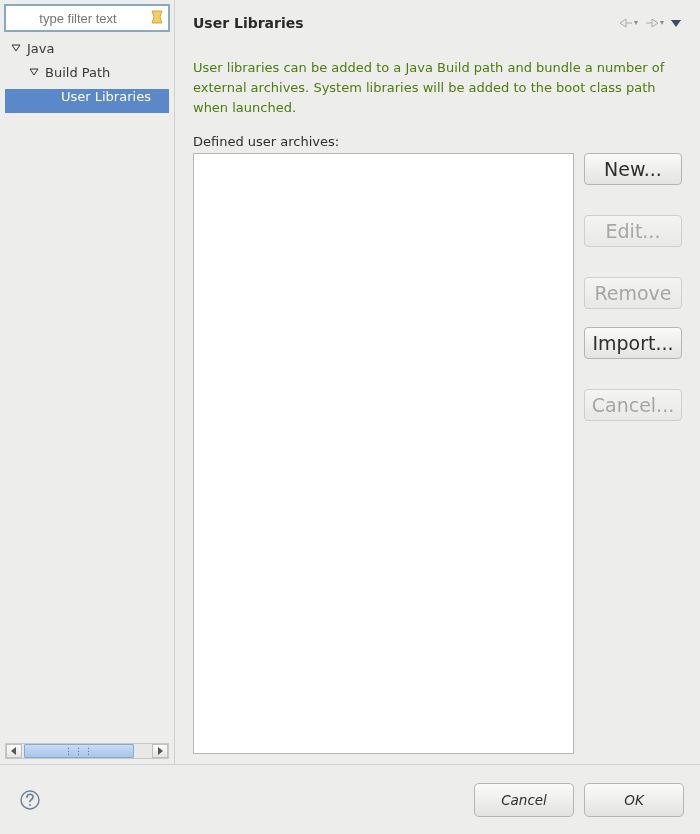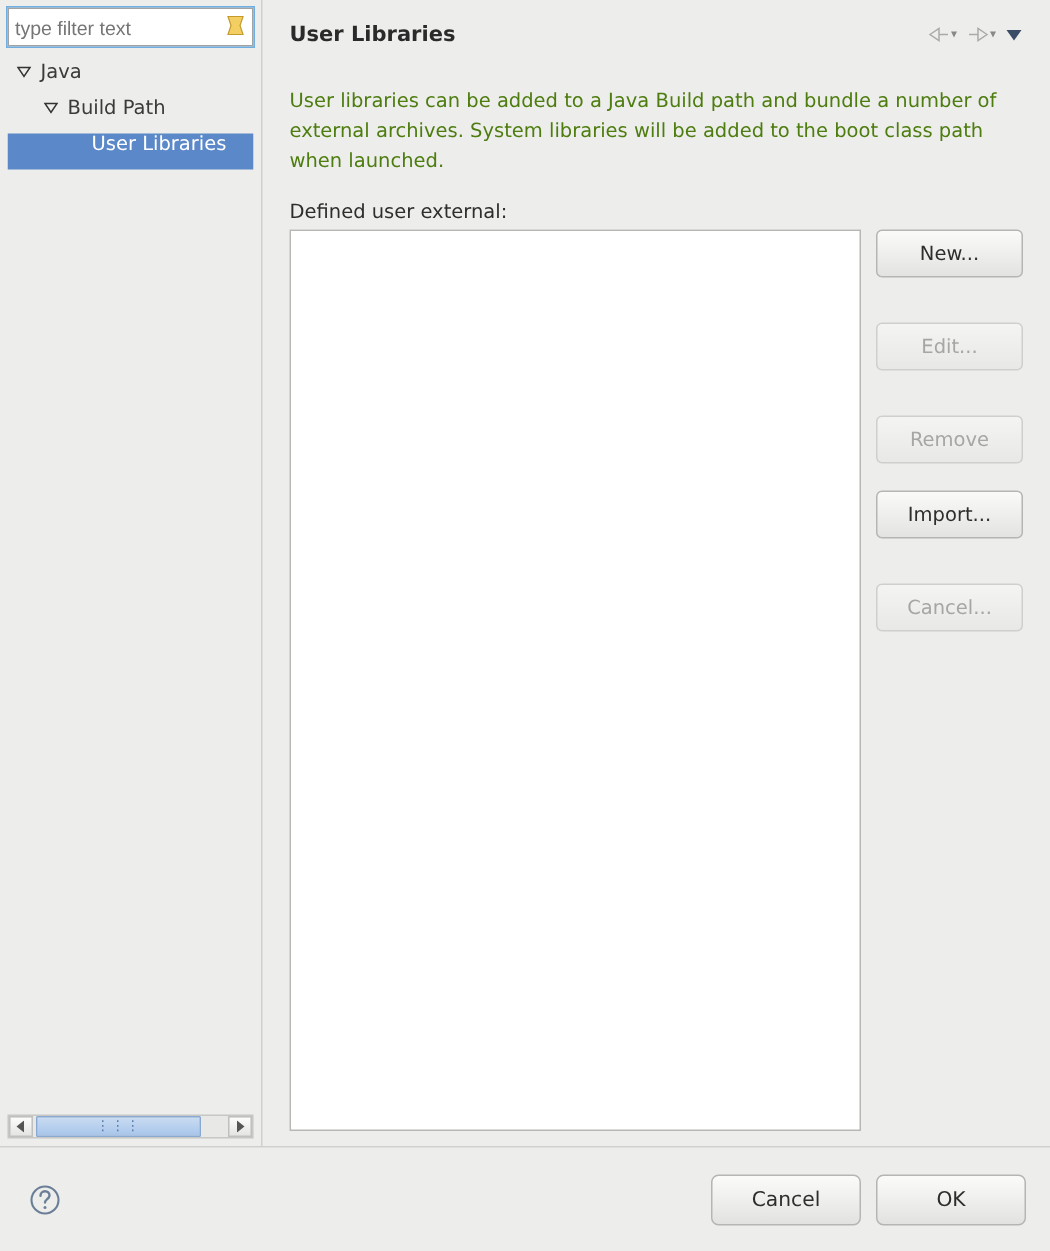--- a/index.html
+++ b/index.html
@@ -20,20 +20,21 @@
     border-right: 1px solid #d0d0ce;
   }
   .filter-wrap { position: relative; }
   .filter-input {
     width: 100%; height: 26px;
     padding: 2px 22px 2px 4px;
     border: 1px solid #a3a3a1;
     background: #fff;
     font-size: 13px; color: #888;
     outline: 1px solid #6faee3;
+    text-align: center;
   }
   .filter-clear {
     position: absolute; right: 3px; top: 3px;
     width: 18px; height: 18px;
     display: inline-flex; align-items: center; justify-content: center;
     color: #e2b84d;
   }
   .tree {
     flex: 1; margin-top: 10px;
     overflow: hidden;
@@ -120,21 +121,21 @@
     display: flex; flex-direction: column;
     gap: 6px;
   }
   .btn-group { display: flex; flex-direction: column; gap: 6px; }
   .btn-group + .btn-group { margin-top: 12px; }
   .btn {
     height: 32px;
     border: 1px solid #b5b5b3;
     border-radius: 4px;
     background: linear-gradient(#fafaf8,#e3e3e1);
-    font-size: 13px;
+    font-size: 19px;
     color: #2e2e2e;
     display: flex; align-items: center; justify-content: center;
     cursor: default;
   }
   .btn.disabled {
     color: #a6a6a4;
     background: linear-gradient(#f4f4f2,#e8e8e6);
     border-color: #cfcfcd;
     margin-top: 24px;
   }
@@ -153,20 +154,21 @@
   .spacer { flex: 1; }
   .bottom-btn {
     width: 100px; height: 34px;
     margin-left: 10px;
     border: 1px solid #b5b5b3;
     border-radius: 5px;
     background: linear-gradient(#fbfbf9,#e2e2e0);
     font-size: 13.5px;
     display: flex; align-items: center; justify-content: center;
     cursor: default;
+    font-style: italic;
   }
 </style>
 </head>
 <body>
 
 <div class="root">
   <div class="main-area">
     <div class="sidebar">
       <div class="filter-wrap">
         <input class="filter-input" type="text" placeholder="type filter text" style="">
@@ -235,21 +237,21 @@
           <span>
             <svg width="12" height="12" viewBox="0 0 12 12">
                 <path d="M1 3 L11 3 L6 10 Z" fill="#3b4d66"></path>
               </svg>
           </span>
         </div>
       </div>
 
       <div class="content-desc">User libraries can be added to a Java Build path and bundle a number of external archives. System libraries will be added to the boot class path when launched.</div>
 
-      <div class="defined-label">Defined user external:</div>
+      <div class="defined-label">Defined user archives:</div>
 
       <div class="defined-area">
         <div class="libs-box"></div>
         <div class="btn-col">
           <div class="btn-group">
             <div class="btn">New...</div>
             <div class="btn disabled">Edit...</div>
             <div class="btn disabled">Remove</div>
           </div>
           <div class="btn-group">

